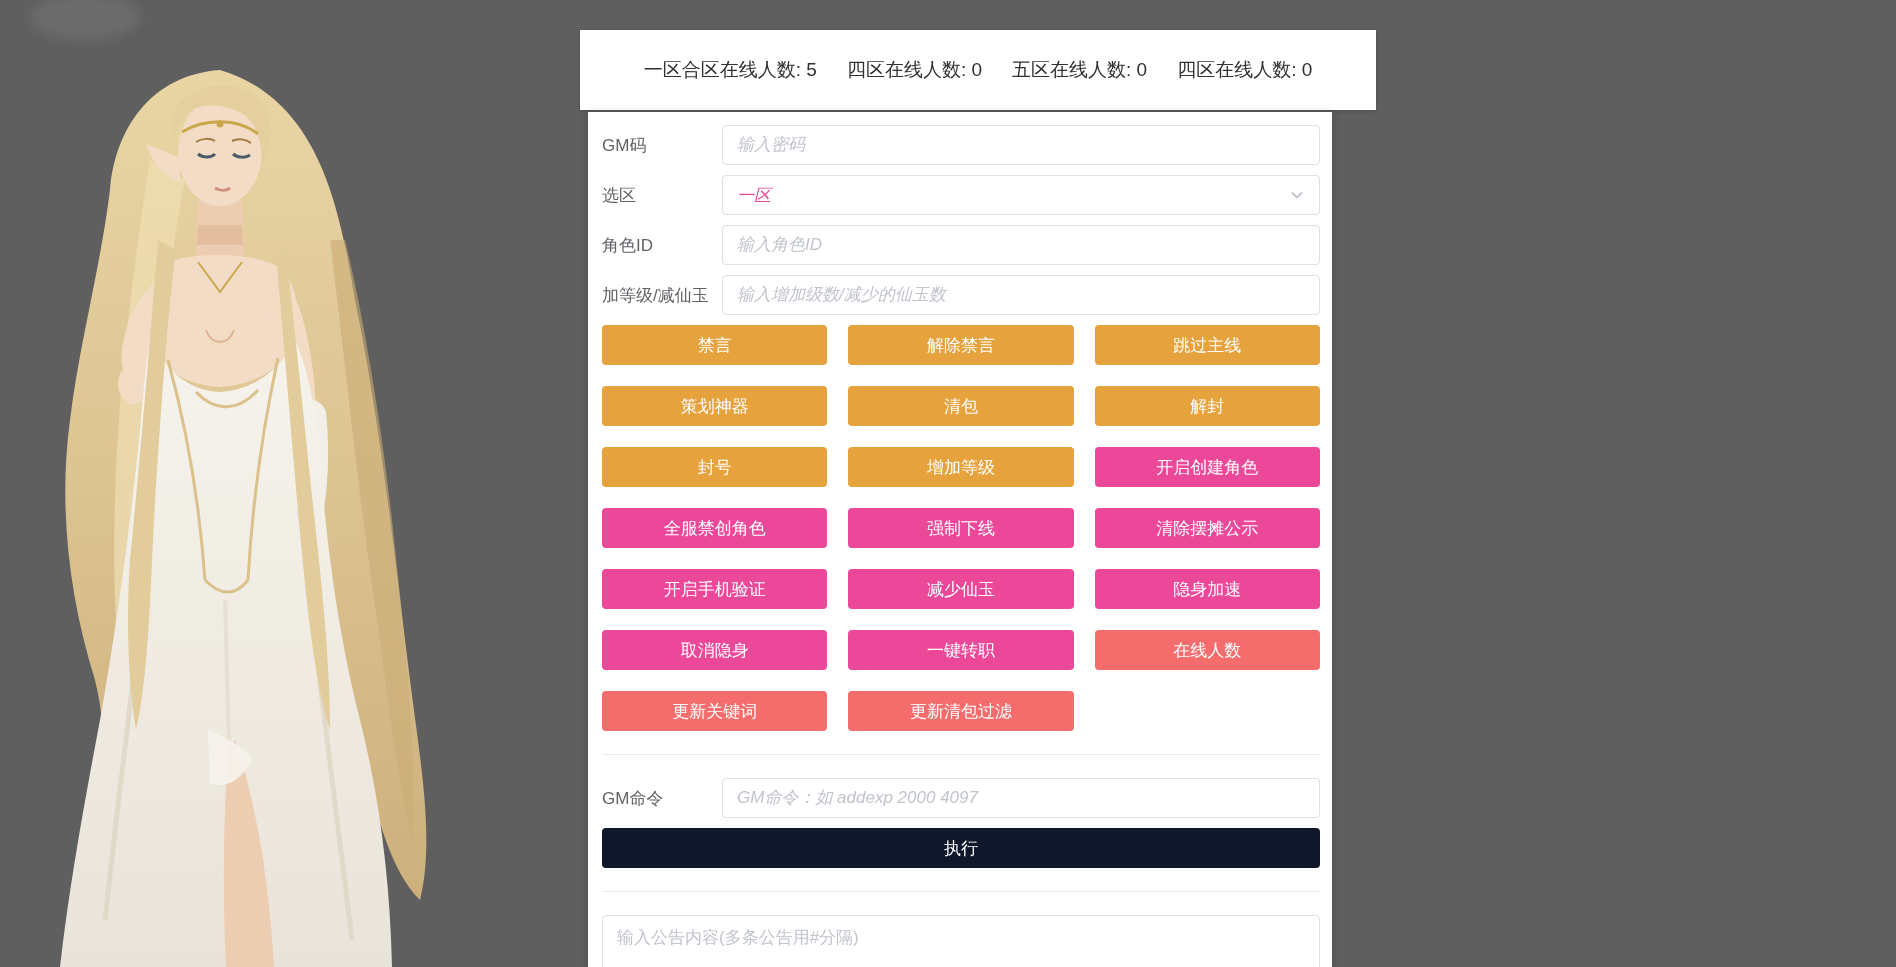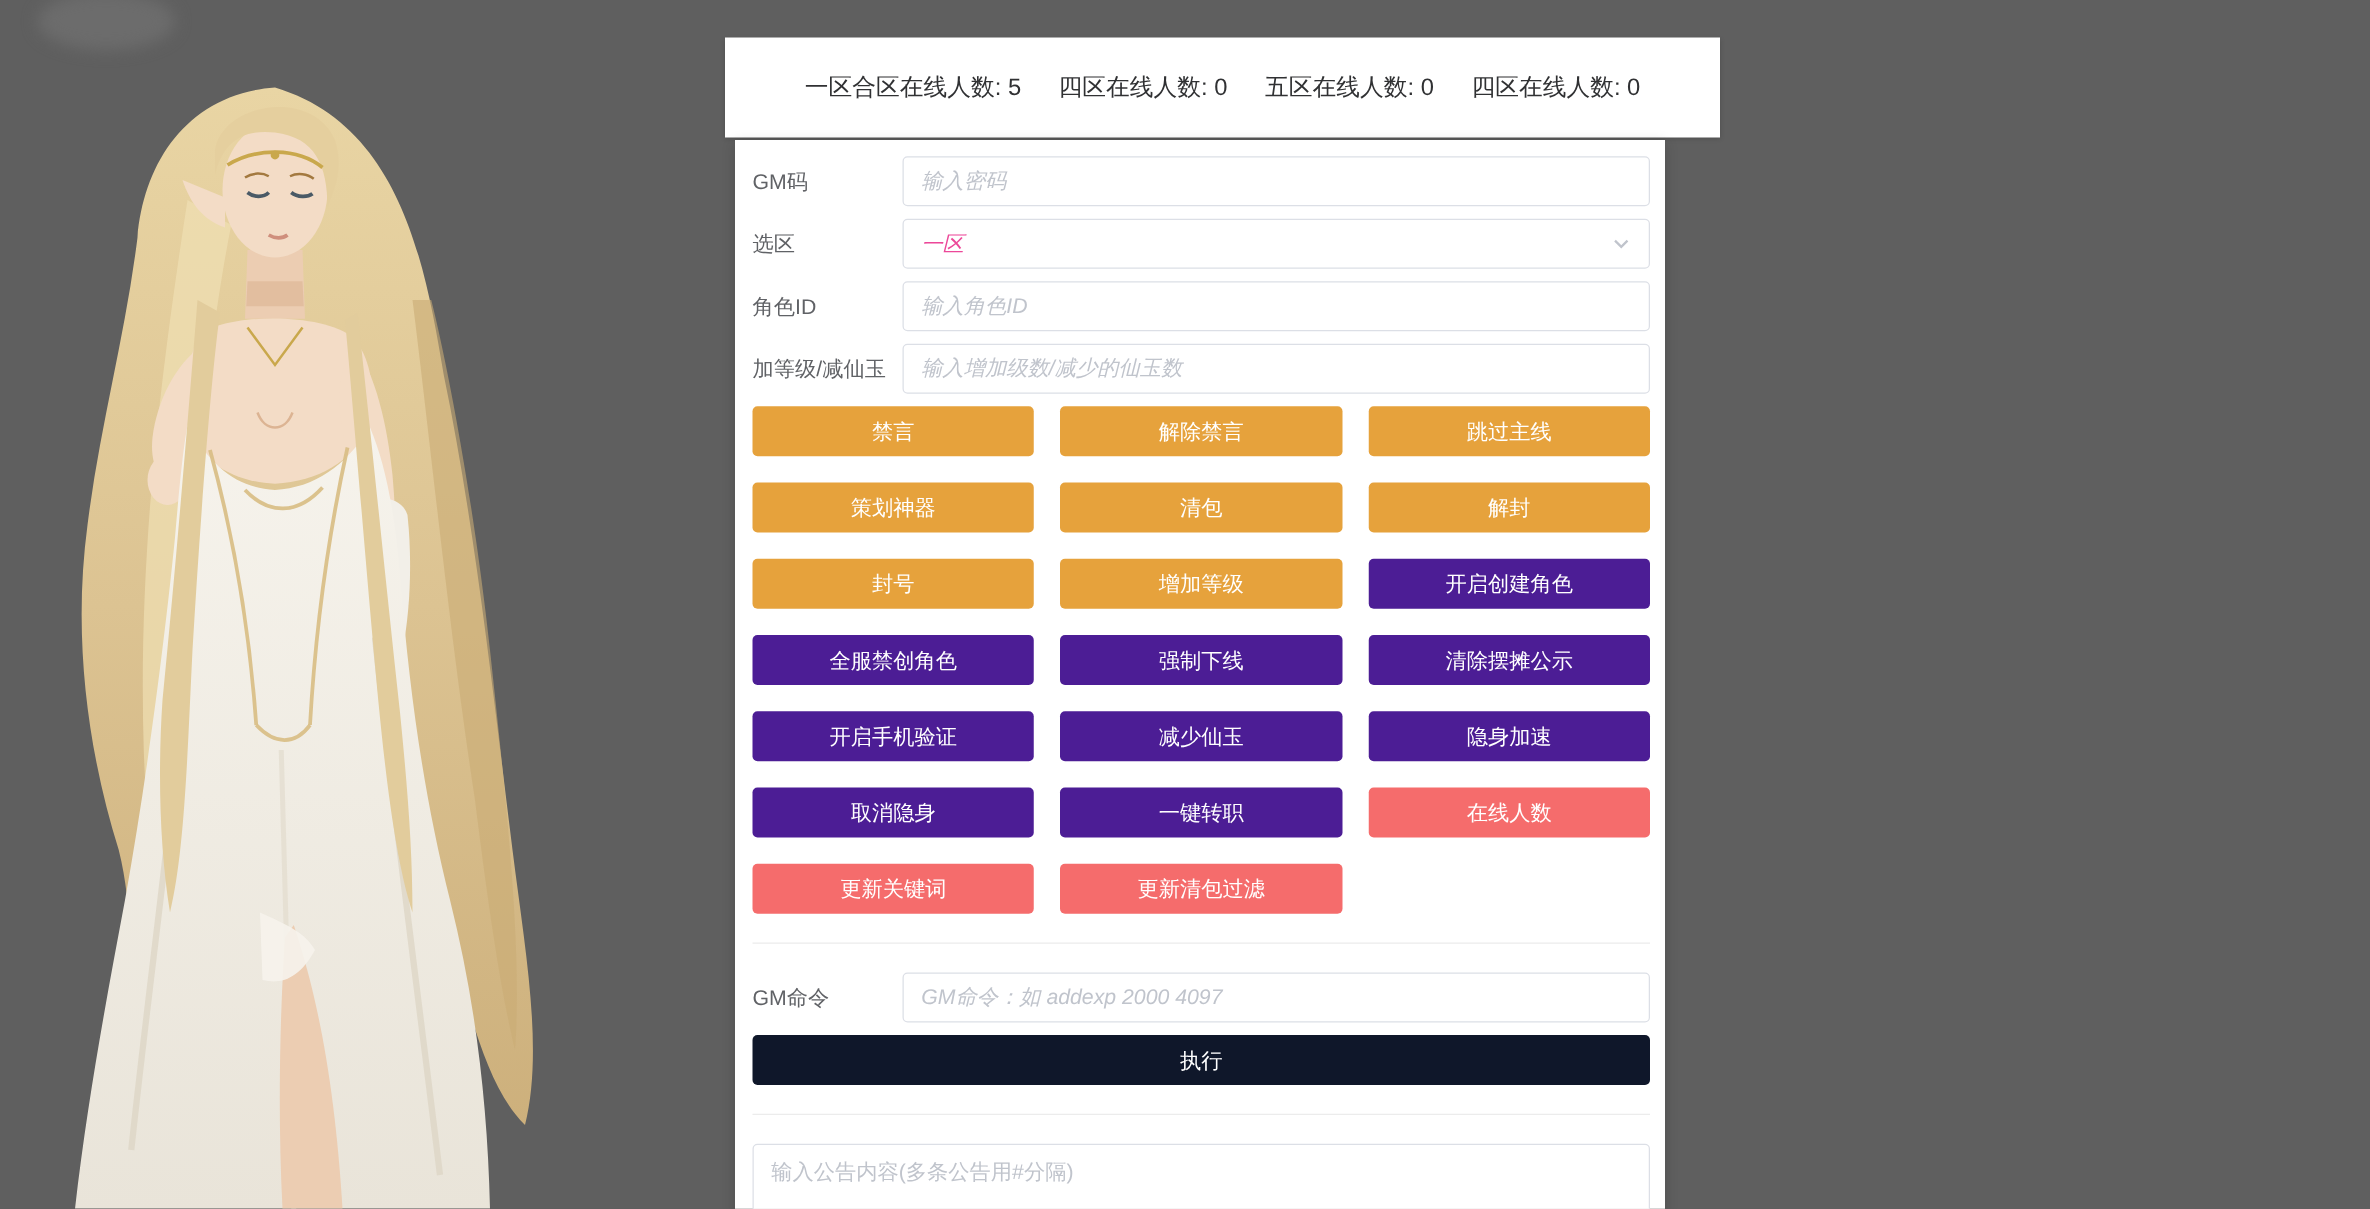--- a/index.html
+++ b/index.html
@@ -41,21 +41,21 @@
   .select-box{display:flex;align-items:center;justify-content:space-between;cursor:pointer;}
   .chevron{width:16px;height:16px;flex:0 0 16px;}
 
   
   .btn-grid{display:grid;grid-template-columns:repeat(3,1fr);
     column-gap:2px;row-gap:10px;margin-bottom:0;gap:21px;}
   .btn{height:40px;border:none;border-radius:4px;color:#ffffff;
     font-size:17px;cursor:pointer;
     font-family:"Liberation Sans","DejaVu Sans",sans-serif;}
   .btn.warning{background:#e6a23c;}
-  .btn.primary{background:#4c1d95;}
+  .btn.primary{background:#ec4899;}
   .btn.danger{background:#f56c6c;}
 
   .divider{border:none;border-top:1px solid #ececec;margin:23px 0;}
 
   .execute-btn{display:block;width:100%;height:40px;border:none;border-radius:4px;
     background:#0f172a;color:#fff;font-size:17px;cursor:pointer;
     font-family:"Liberation Sans","DejaVu Sans",sans-serif;}
 
   .notice-area{display:block;width:100%;height:62px;box-sizing:border-box;
     border:1px solid #dcdfe6;border-radius:4px;resize:vertical;

